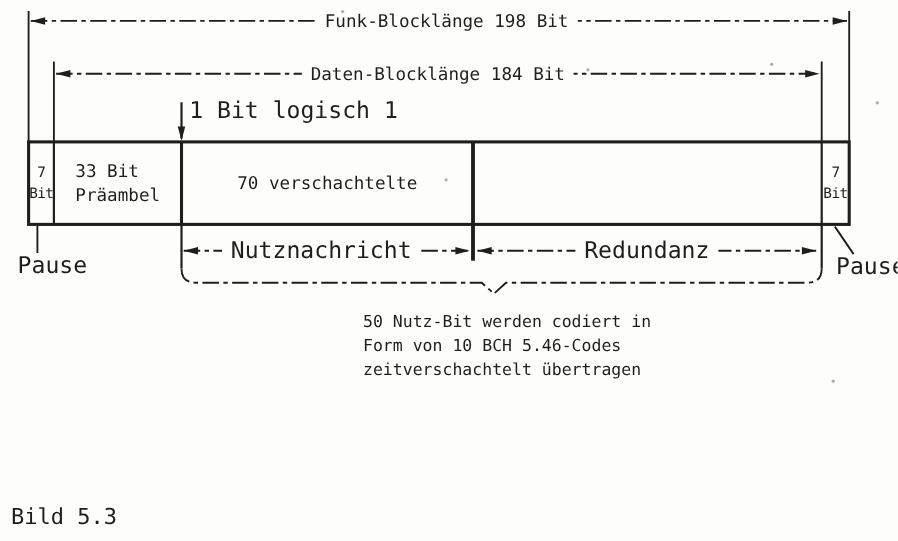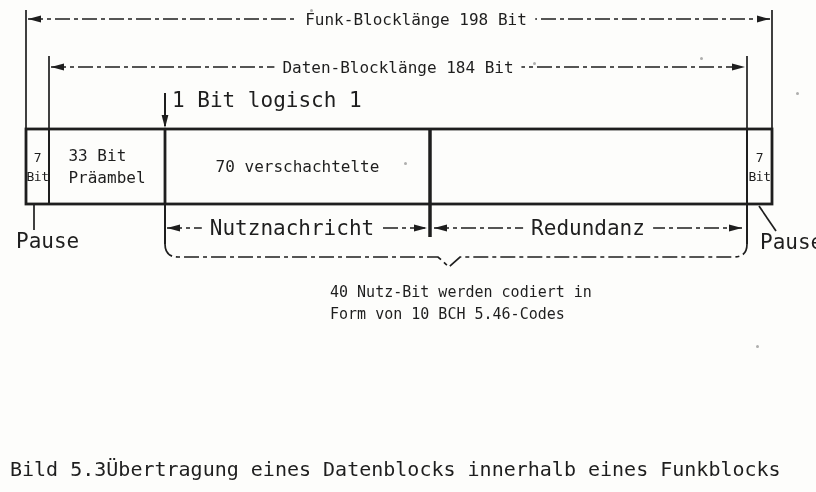--- a/index.html
+++ b/index.html
@@ -156,21 +156,21 @@
       <polygon class="ah" points="742,228 729,224.6 729,231.4"></polygon>
     </g>
 
     <g>
       <line class="st" x1="165" y1="204" x2="165" y2="244"></line>
       <line class="st" x1="747" y1="204" x2="747" y2="244"></line>
       <path class="st dim" d="M 165,244 Q 165,257 178,257 L 438,257 L 449,267 L 460,257 L 734,257 Q 747,257 747,244"></path>
     </g>
   </svg>
 
-  <div class="lbl online dimlbl" style="left:416px; top:19px;text-align:center;">Funk-Blocklänge 198 Bit</div>
+  <div class="lbl online dimlbl" style="left:406px; top:19px;text-align:center;">Funk-Blocklänge 198 Bit</div>
 
   <div class="lbl online dimlbl" style="left:398px; top:67px;">Daten-Blocklänge 184 Bit</div>
 
   <div class="lbl" style="left:172px; top:92px;">1 Bit logisch 1</div>
 
   <div class="cell narrow" style="left:26px; width:23px;">
     <div class="cl">
       <div>7</div>
       <div>Bit</div>
     </div>
@@ -199,27 +199,27 @@
 
   <div class="lbl online" style="left:588px; top:228px;">Redundanz</div>
 
   <div class="lbl online" style="left:292px; top:228px;">Nutznachricht</div>
 
   <div class="lbl" style="left:16px; top:233px;">Pause</div>
 
   <div class="lbl" style="left:760px; top:234px;">Pause</div>
 
   <div class="note">
-    <div>40 Nutz-Bit werden codiert in</div>
+    <div>50 Nutz-Bit werden codiert in</div>
     <div>Form von 10 BCH 5.46-Codes</div>
+    <div>zeitverschachtelt übertragen</div>
   </div>
 
   <div class="caption">
     <span>Bild 5.3</span>
-    <span>Übertragung eines Datenblocks innerhalb eines Funkblocks</span>
   </div>
 
   <div class="speck" style="left:310px; top:9px;"></div>
   <div class="speck" style="left:533px; top:62px;"></div>
   <div class="speck" style="left:700px; top:57px;"></div>
   <div class="speck" style="left:796px; top:92px;"></div>
   <div class="speck" style="left:404px; top:162px;"></div>
   <div class="speck" style="left:756px; top:345px;"></div>
 
 </div>

